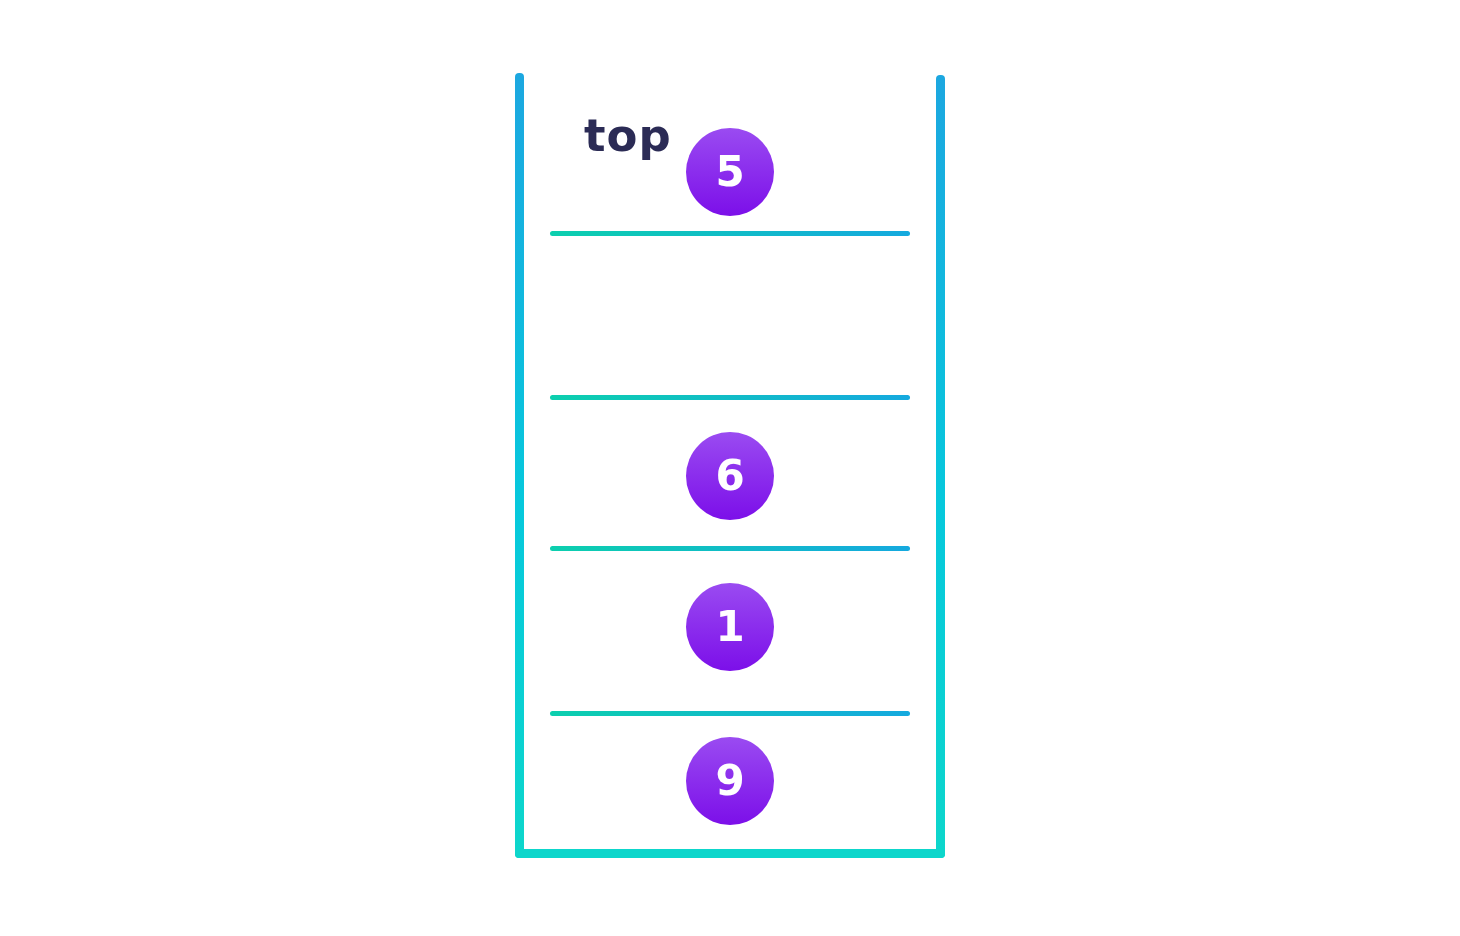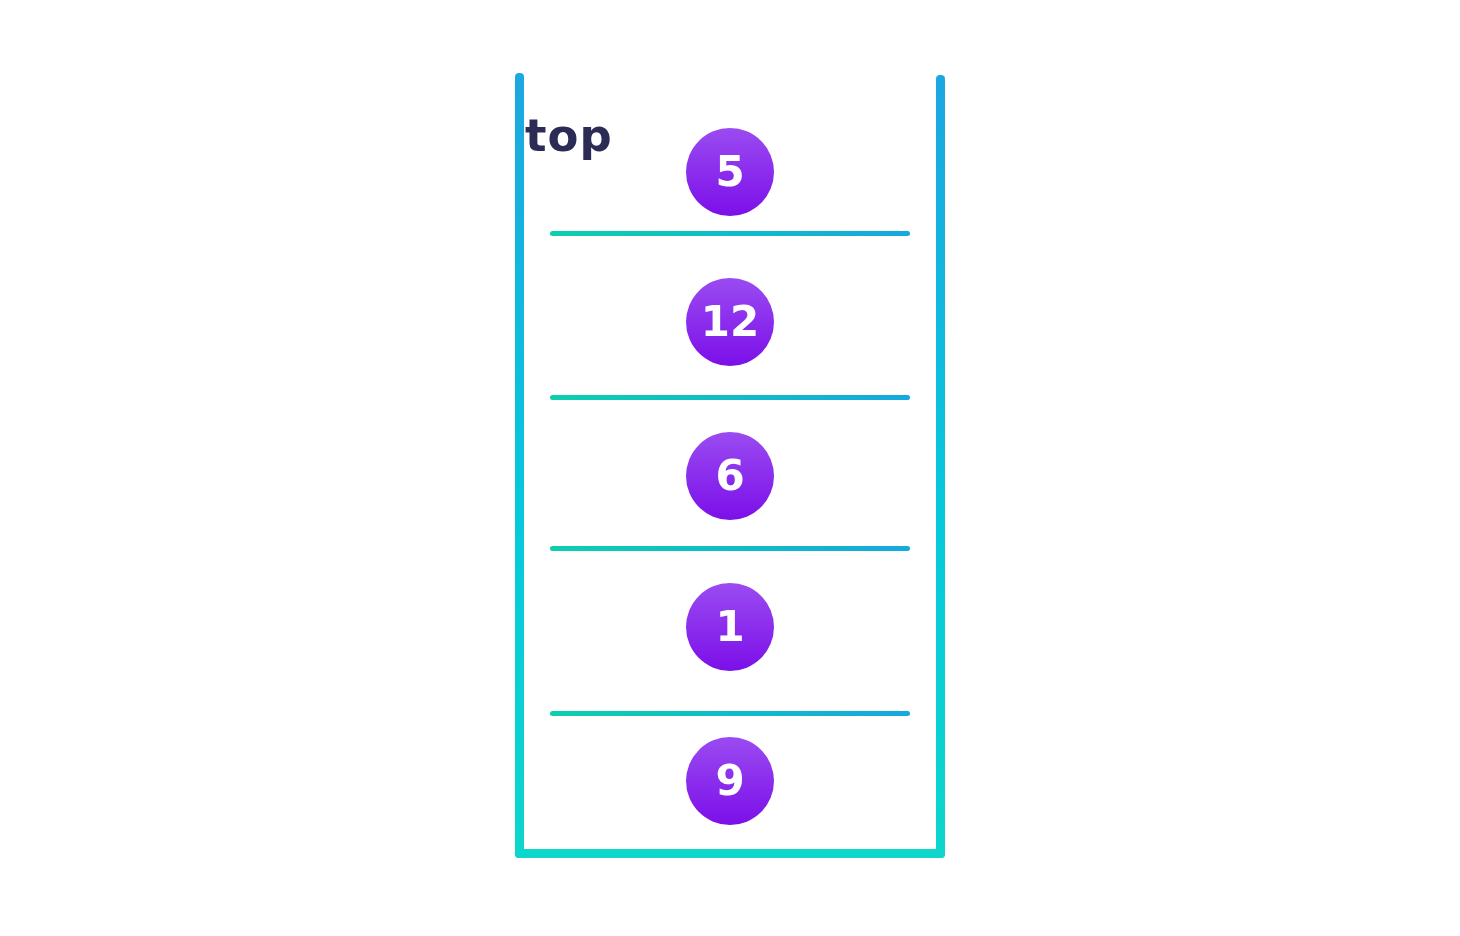--- a/index.html
+++ b/index.html
@@ -27,21 +27,21 @@
   .base {
     position: absolute;
     left: 515px; top: 849px;
     width: 430px; height: 9px;
     border-radius: 4px;
     background: #0DD6CB;
   }
   
   .top-label {
     position: absolute;
-    left: 525px; top: 113px;
+    left: 584px; top: 113px;
     font-size: 45px;
     font-weight: 700;
     letter-spacing: 1px;
     color: #2B2B55;
     line-height: 1;
   }
   
   .node {
     position: absolute;
     left: 686px;
@@ -85,23 +85,20 @@
   <div class="wall right"></div>
   <div class="base"></div>
 
   <div class="top-label">top</div>
 
   <div class="node n0">
     <span>5</span>
   </div>
   <div class="divider d0"></div>
 
-  <div class="node n1">
-    <span>12</span>
-  </div>
   <div class="divider d1"></div>
 
   <div class="node n2">
     <span>6</span>
   </div>
   <div class="divider d2"></div>
 
   <div class="node n3">
     <span>1</span>
   </div>

